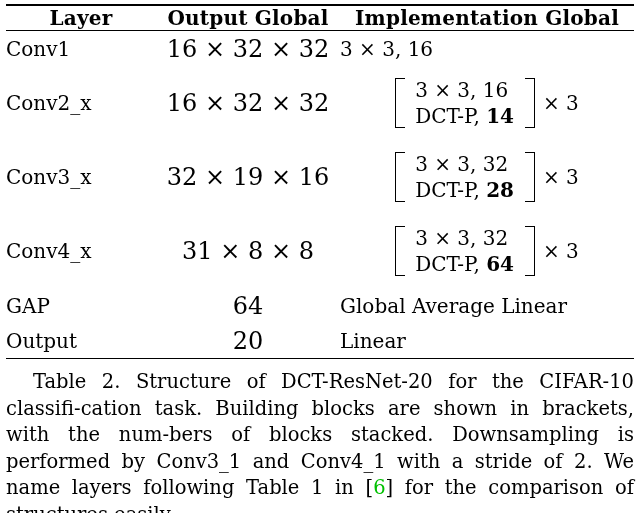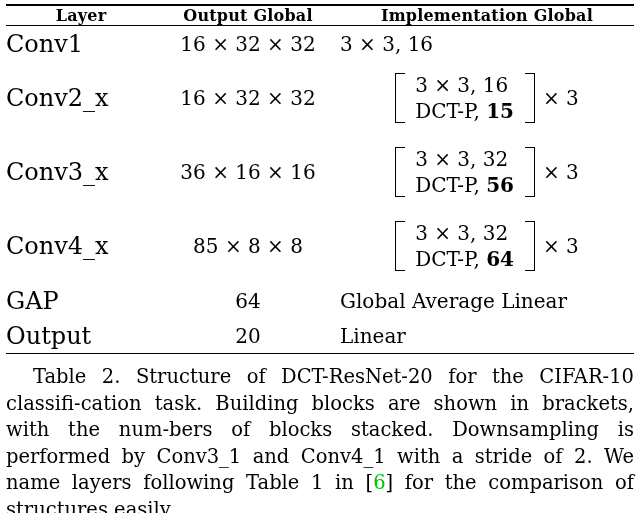--- a/index.html
+++ b/index.html
@@ -36,36 +36,36 @@
     border-top: 2.2px solid #000;
   }
   .rule-mid td {
     border-top: 1.2px solid #000;
   }
   .rule-bot td {
     border-bottom: 1.2px solid #000;
   }
   .hdr td {
     font-weight: bold;
-    font-size: 16px;
+    font-size: 20px;
     text-align: center;
     padding: 7px 0 9px 0;
     letter-spacing: 0.2px;
   }
   .col-layer { width: 150px; }
   .col-shape { width: 184px; }
   .col-impl  { width: 294px; }
 
   .cell-layer {
-    font-size: 24px;
+    font-size: 20px;
     text-align: left;
     padding-left: 12px;
   }
   .cell-shape {
-    font-size: 20px;
+    font-size: 24px;
     text-align: center;
   }
   .cell-impl {
     font-size: 20px;
     text-align: left;
   }
   .r-simple td {
     height: 35px;
   }
   .r-block td {
@@ -150,47 +150,47 @@
     </tr>
 
     <tr class="r-block">
       <td class="cell-layer">Conv2_x</td>
       <td class="cell-shape">16 × 32 × 32</td>
       <td class="cell-impl">
         <div class="blockwrap">
           <span class="brk left"></span>
           <span class="blocklines">
             <div>3 × 3, 16</div>
-            <div>DCT-P, <span class="bold">15</span></div>
+            <div>DCT-P, <span class="bold">14</span></div>
           </span>
           <span class="brk right"></span>
           <span class="mult">× 3</span>
         </div>
       </td>
     </tr>
 
     <tr class="r-block">
       <td class="cell-layer">Conv3_x</td>
-      <td class="cell-shape">36 × 16 × 16</td>
+      <td class="cell-shape">32 × 19 × 16</td>
       <td class="cell-impl">
         <div class="blockwrap">
           <span class="brk left"></span>
           <span class="blocklines">
             <div>3 × 3, 32</div>
-            <div>DCT-P, <span class="bold">56</span></div>
+            <div>DCT-P, <span class="bold">28</span></div>
           </span>
           <span class="brk right"></span>
           <span class="mult">× 3</span>
         </div>
       </td>
     </tr>
 
     <tr class="r-block">
       <td class="cell-layer">Conv4_x</td>
-      <td class="cell-shape">85 × 8 × 8</td>
+      <td class="cell-shape">31 × 8 × 8</td>
       <td class="cell-impl">
         <div class="blockwrap">
           <span class="brk left"></span>
           <span class="blocklines">
             <div>3 × 3, 32</div>
             <div>DCT-P, <span class="bold">64</span></div>
           </span>
           <span class="brk right"></span>
           <span class="mult">× 3</span>
         </div>

